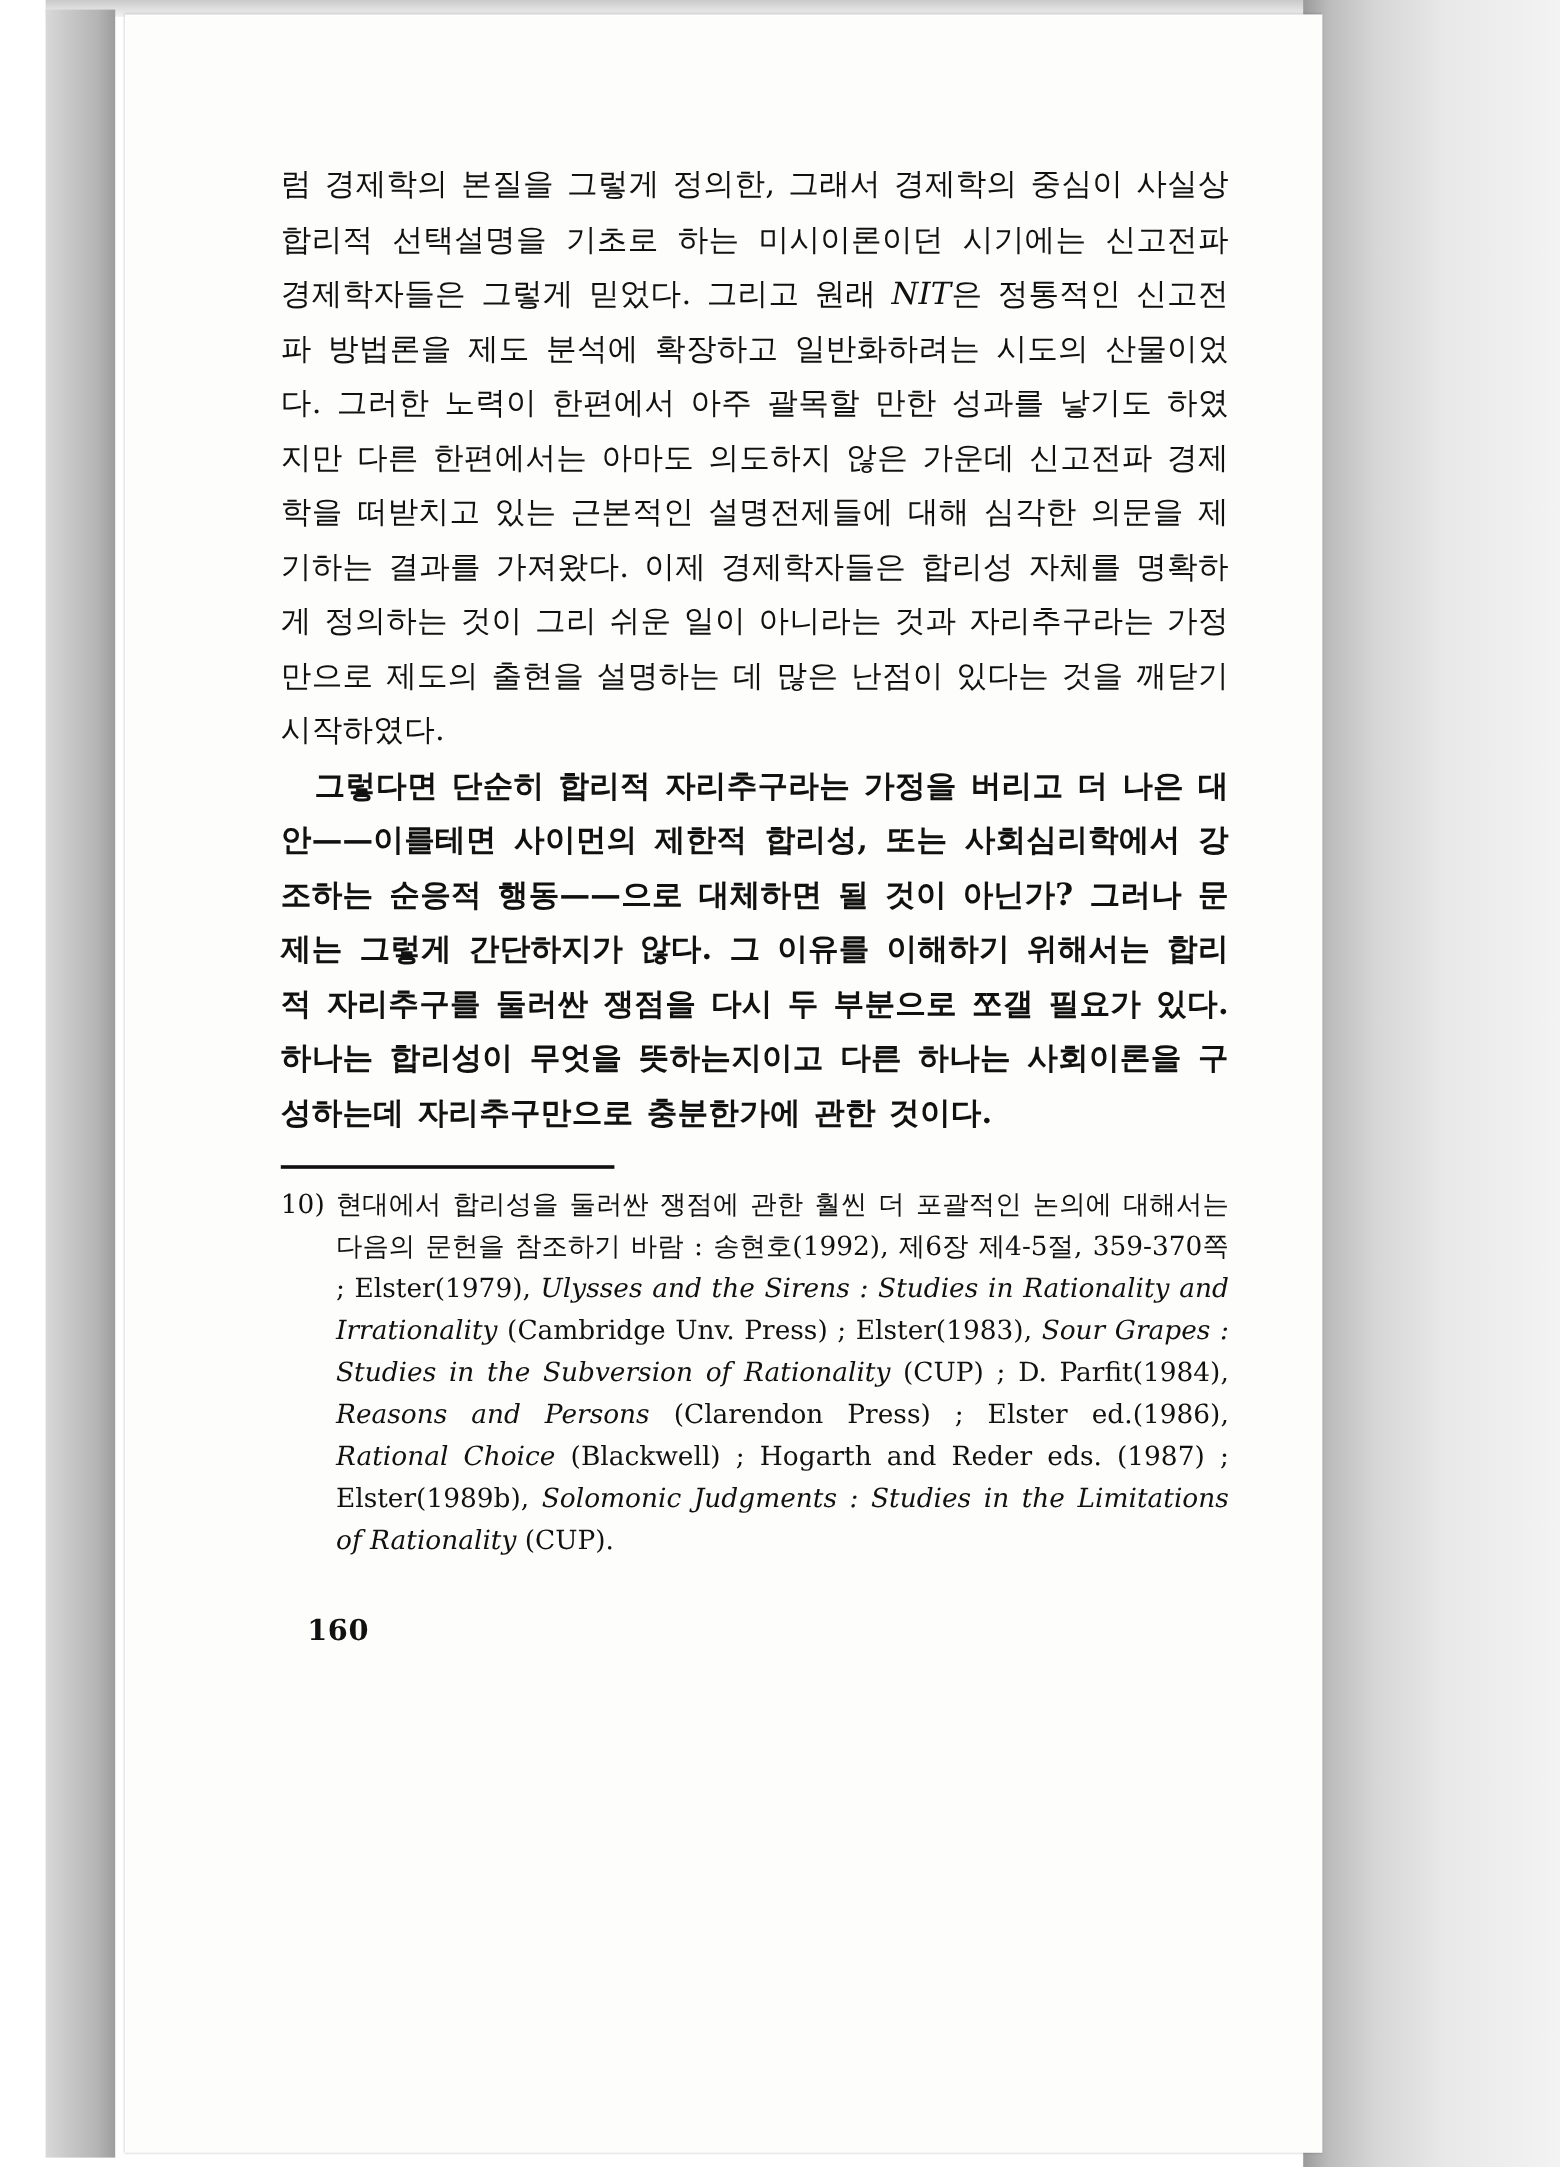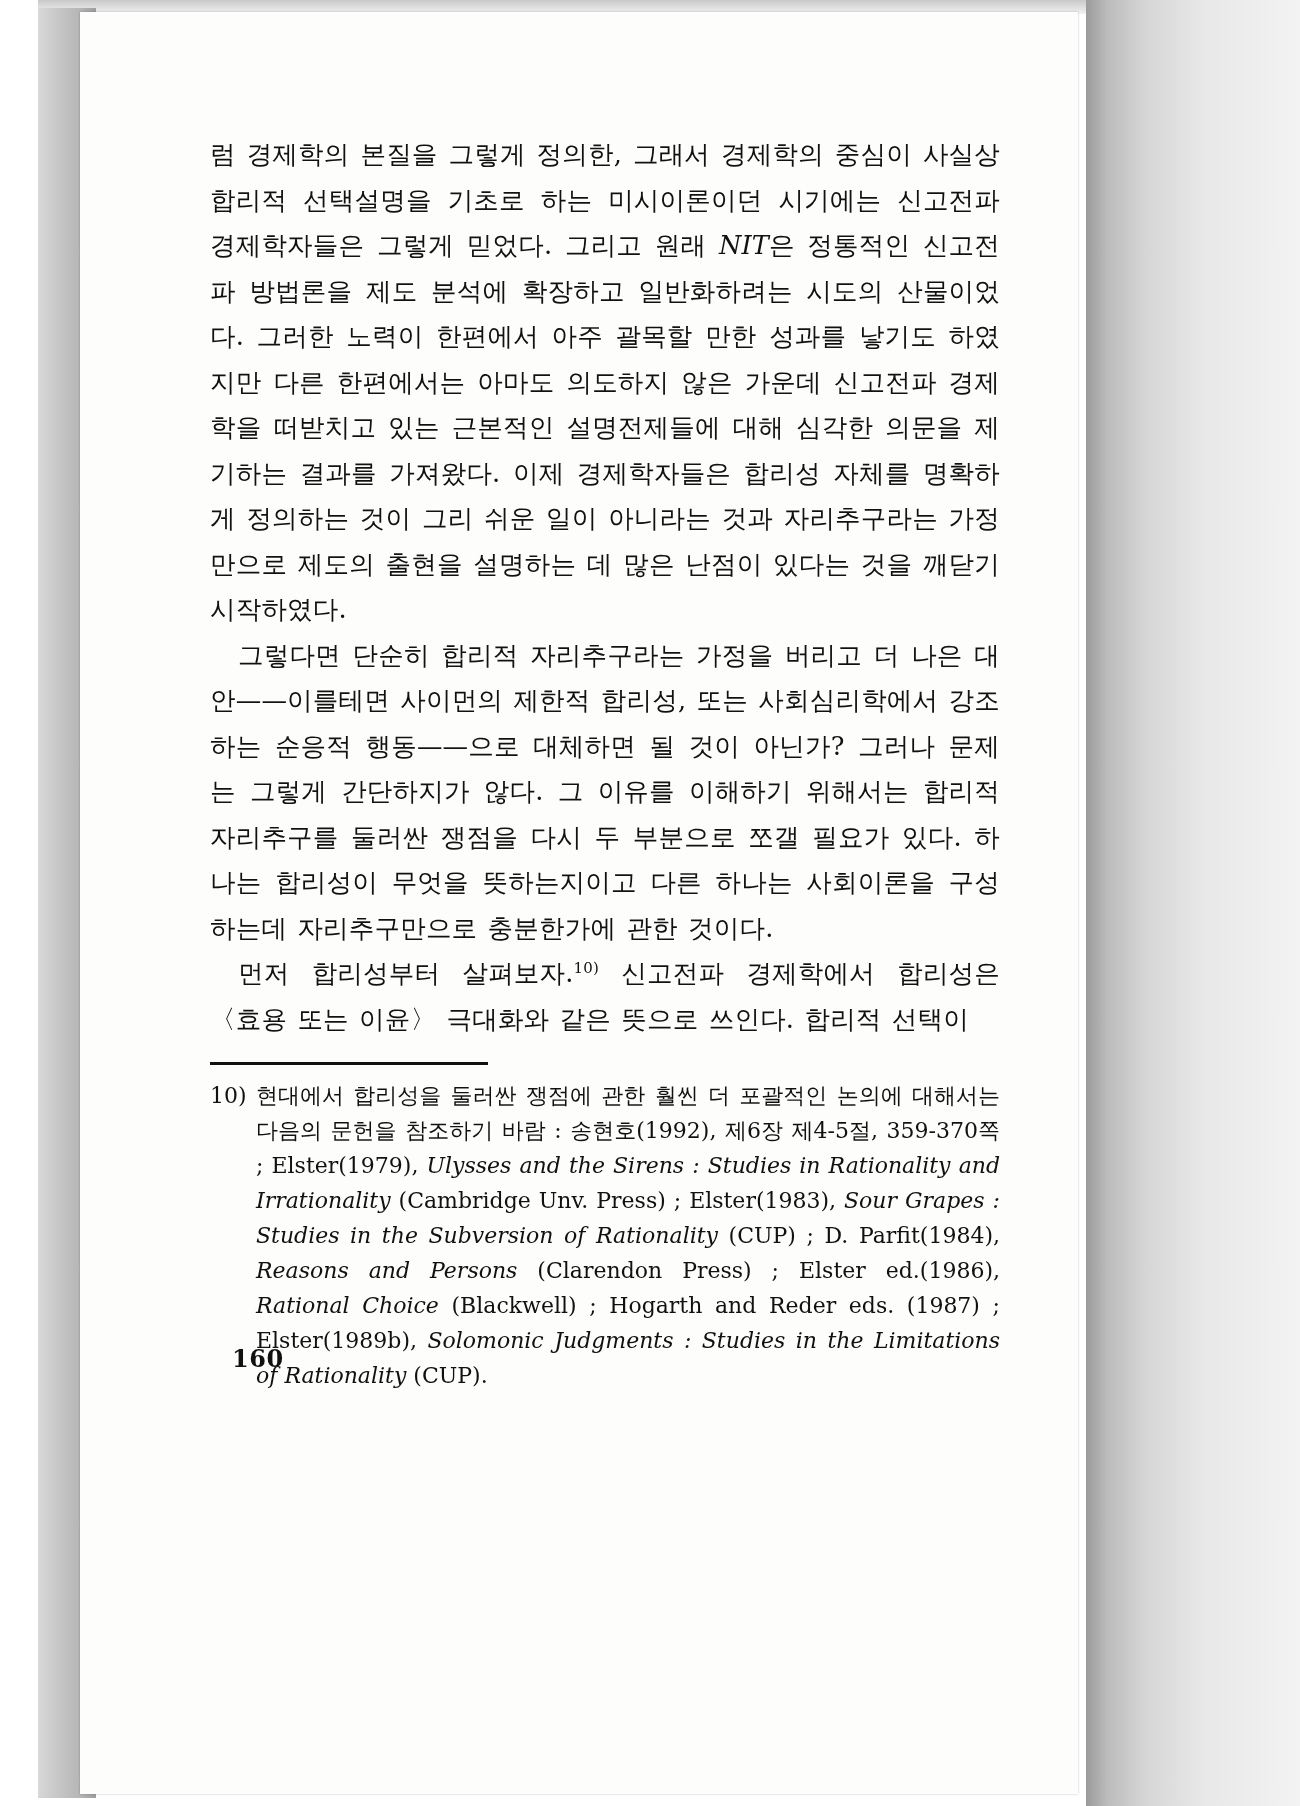--- a/index.html
+++ b/index.html
@@ -43,21 +43,21 @@
   .shadow-top {
     position: absolute;
     left: 38px;
     top: 0px;
     width: 1060px;
     height: 14px;
     background: linear-gradient(to bottom, #c9c9c9 0%, #e2e2e2 60%, #f2f2f2 100%);
   }
   .page {
     position: absolute;
-    left: 80px;
+    left: 104px;
     top: 12px;
     width: 998px;
     height: 1782px;
     background: #fdfdfb;
     box-shadow: 0 0 2px rgba(0,0,0,0.25);
   }
   .page-inner {
     position: absolute;
     left: 130px;
     top: 120px;
@@ -73,20 +73,21 @@
     text-justify: inter-character;
     color: #111111;
     letter-spacing: 0.2px;
     word-spacing: 2px;
   }
   .body-text p.indent {
     text-indent: 28px;
   }
   .body-text p + p {
     margin-top: 0px;
+    font-weight: bold;
   }
   em.it {
     font-style: italic;
   }
   .fn-ref {
     font-size: 15px;
     vertical-align: super;
     line-height: 0;
   }
 
@@ -138,21 +139,20 @@
 
   <div class="page">
     <div class="page-inner">
 
       <div class="body-text">
 
         <p>럼 경제학의 본질을 그렇게 정의한, 그래서 경제학의 중심이 사실상 합리적 선택설명을 기초로 하는 미시이론이던 시기에는 신고전파 경제학자들은 그렇게 믿었다. 그리고 원래 <em class="it">NIT</em>은 정통적인 신고전파 방법론을 제도 분석에 확장하고 일반화하려는 시도의 산물이었다. 그러한 노력이 한편에서 아주 괄목할 만한 성과를 낳기도 하였지만 다른 한편에서는 아마도 의도하지 않은 가운데 신고전파 경제학을 떠받치고 있는 근본적인 설명전제들에 대해 심각한 의문을 제기하는 결과를 가져왔다. 이제 경제학자들은 합리성 자체를 명확하게 정의하는 것이 그리 쉬운 일이 아니라는 것과 자리추구라는 가정만으로 제도의 출현을 설명하는 데 많은 난점이 있다는 것을 깨닫기 시작하였다.</p>
 
         <p class="indent">그렇다면 단순히 합리적 자리추구라는 가정을 버리고 더 나은 대안——이를테면 사이먼의 제한적 합리성, 또는 사회심리학에서 강조하는 순응적 행동——으로 대체하면 될 것이 아닌가? 그러나 문제는 그렇게 간단하지가 않다. 그 이유를 이해하기 위해서는 합리적 자리추구를 둘러싼 쟁점을 다시 두 부분으로 쪼갤 필요가 있다. 하나는 합리성이 무엇을 뜻하는지이고 다른 하나는 사회이론을 구성하는데 자리추구만으로 충분한가에 관한 것이다.</p>
 
-        <p class="indent">먼저 합리성부터 살펴보자.<span class="fn-ref">10)</span> 신고전파 경제학에서 합리성은 〈효용 또는 이윤〉 극대화와 같은 뜻으로 쓰인다. 합리적 선택이</p>
 
       </div>
 
       <div class="footnote-rule"></div>
 
       <div class="footnote">
         <span class="fn-body"><span>10)</span> 현대에서 합리성을 둘러싼 쟁점에 관한 훨씬 더 포괄적인 논의에 대해서는 다음의 문헌을 참조하기 바람 : 송현호(1992), 제6장 제4-5절, 359-370쪽 ; Elster(1979), <em>Ulysses and the Sirens : Studies in Rationality and Irrationality</em> (Cambridge Unv. Press) ; Elster(1983), <em>Sour Grapes : Studies in the Subversion of Rationality</em> (CUP) ; D. Parfit(1984), <em>Reasons and Persons</em> (Clarendon Press) ; Elster ed.(1986), <em>Rational Choice</em> (Blackwell) ; Hogarth and Reder eds. (1987) ; Elster(1989b), <em>Solomonic Judgments : Studies in the Limitations of Rationality</em> (CUP).</span>
       </div>
 
     </div>

